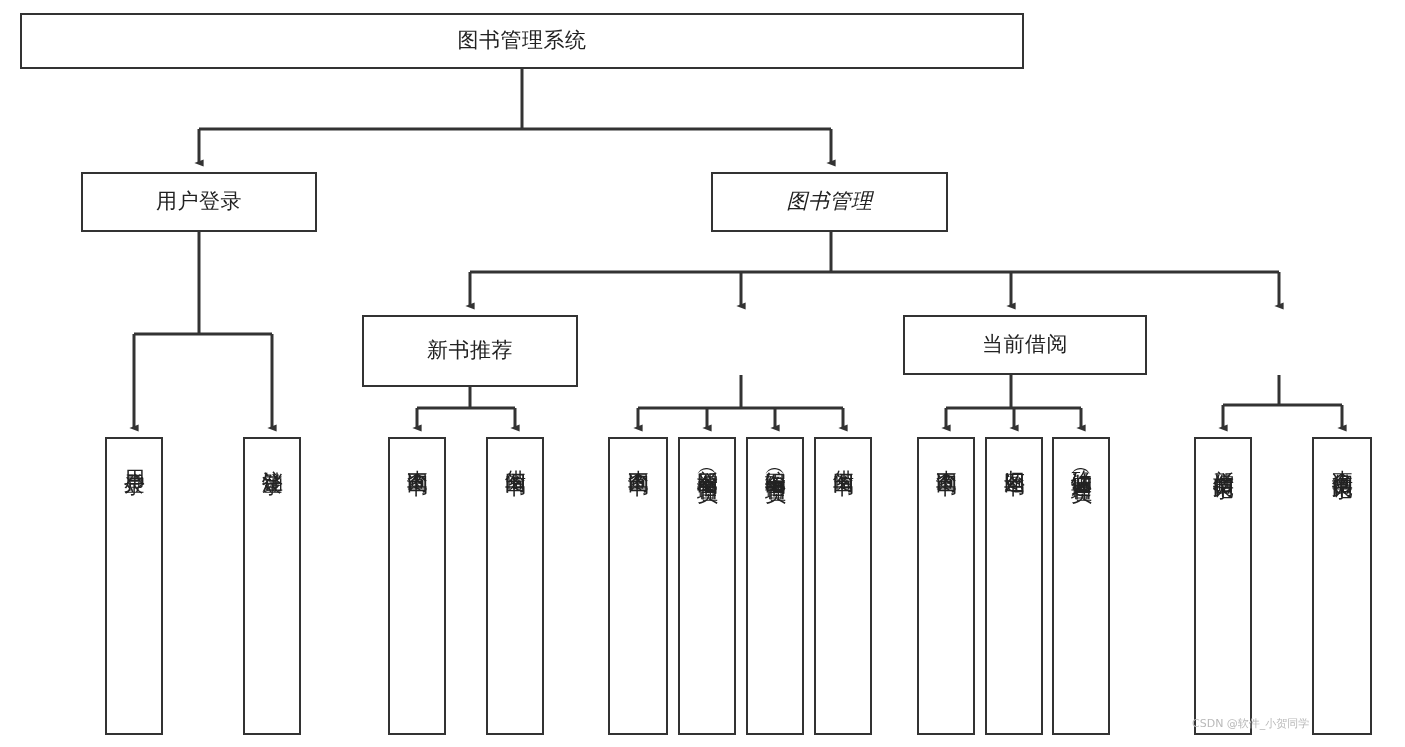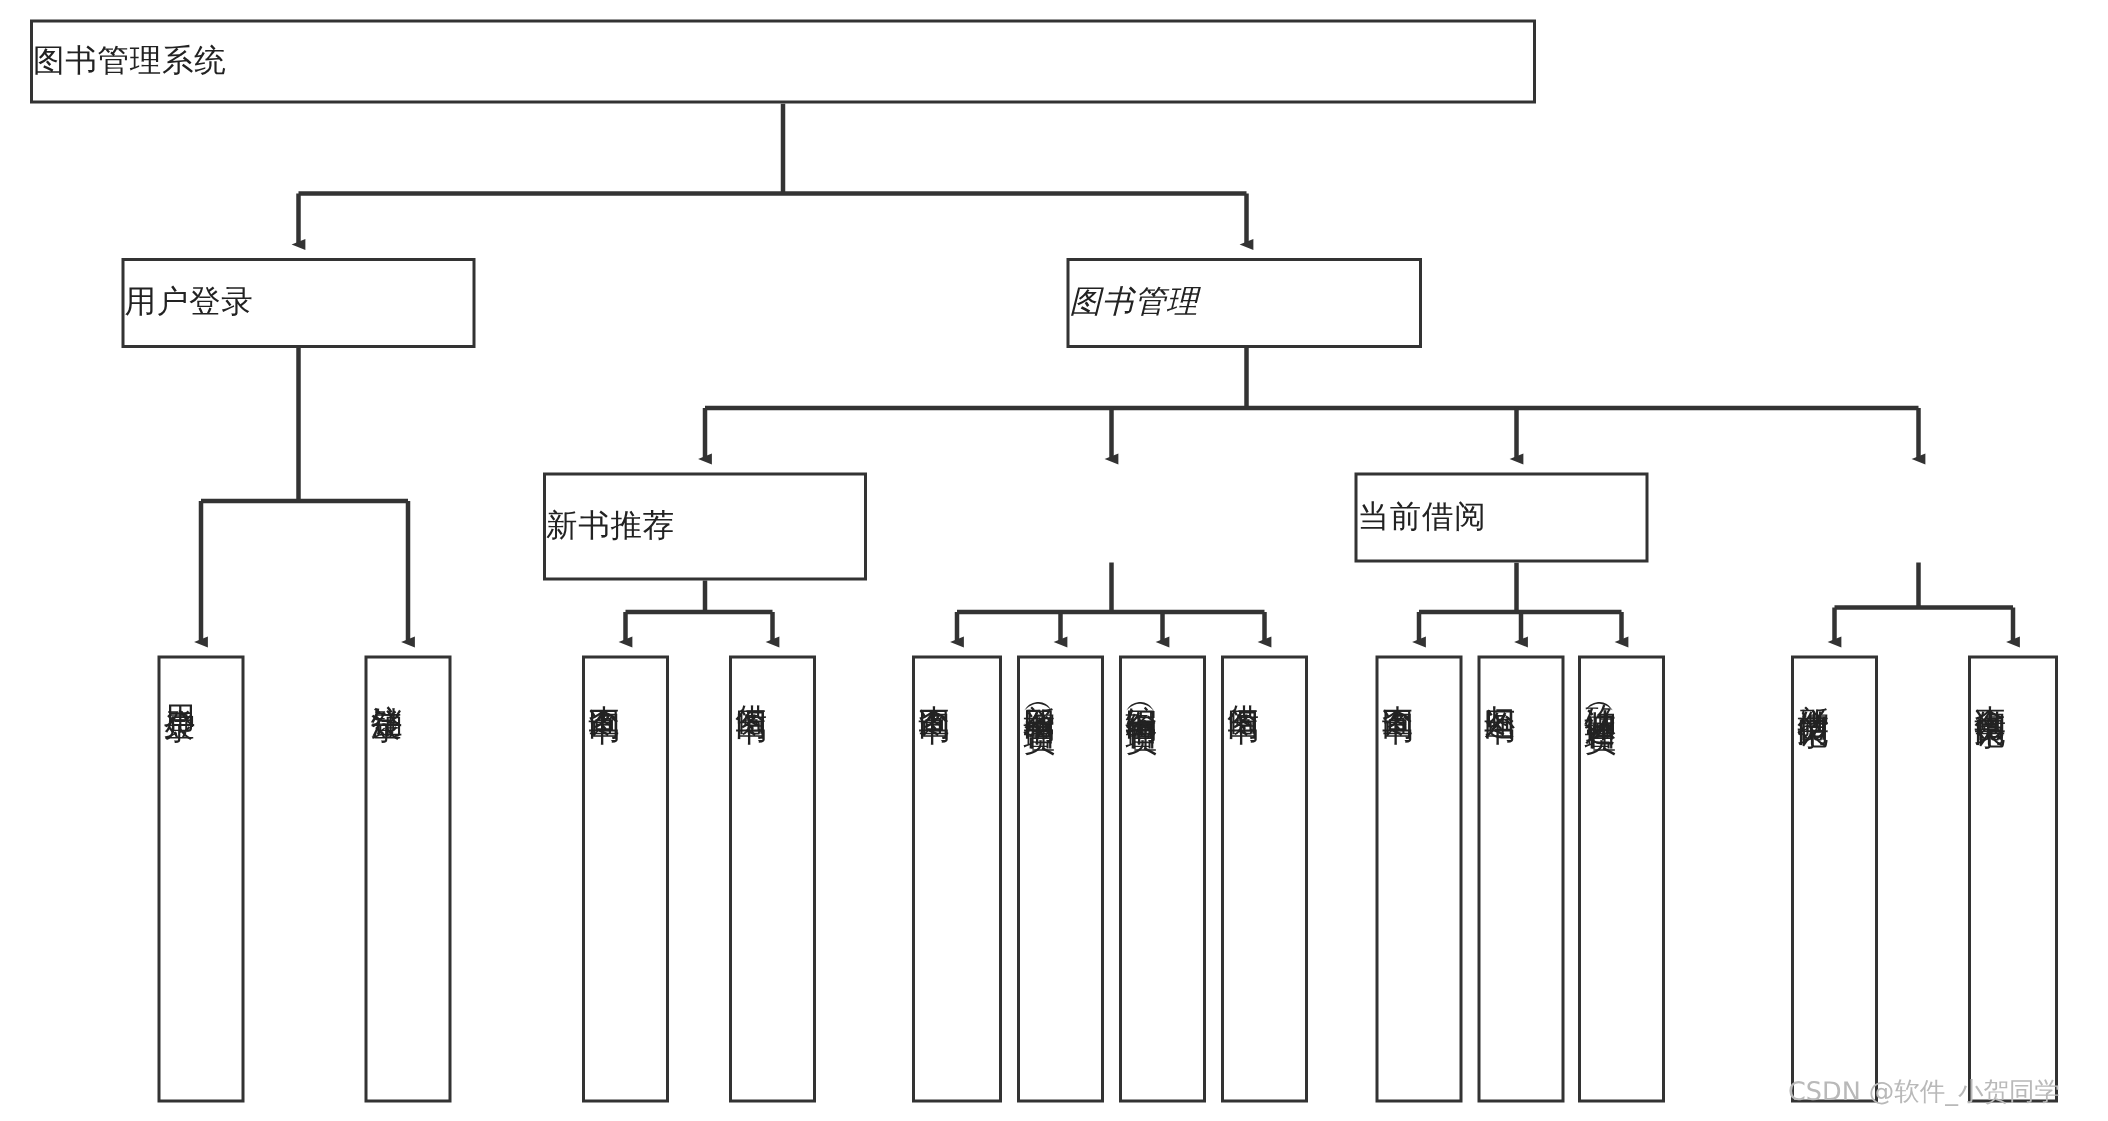--- a/index.html
+++ b/index.html
@@ -26,20 +26,21 @@
     height: 747px;
     pointer-events: none;
   }
   .node {
     position: absolute;
     box-sizing: border-box;
     background: #ffffff;
     border: 2px solid #333333;
     display: flex;
     align-items: center;
+    justify-content: center;
     z-index: 2;
   }
   .node-label {
     color: #222222;
     letter-spacing: 0.5px;
     white-space: nowrap;
     text-align: center;
   }
   .node.horizontal .node-label {
     font-size: 21px;
@@ -52,21 +53,21 @@
   .node.vertical .node-label {
     writing-mode: vertical-rl;
     text-orientation: upright;
     font-size: 21px;
     line-height: 1.18;
     letter-spacing: 2px;
   }
   .watermark {
     position: absolute;
     color: #b9b9b9;
-    font-size: 17px;
+    font-size: 11px;
     white-space: nowrap;
     z-index: 5;
     font-family: "DejaVu Sans", "Liberation Sans", sans-serif;
   }
 </style>
 </head>
 <body>
 
 <div id="canvas">
 
@@ -130,21 +131,21 @@
 
   <div class="node horizontal" style="left: 711px; top: 172px; width: 237px; height: 60px; border-color: rgb(51, 51, 51); background: rgb(255, 255, 255); font-style: italic;">
     <span class="node-label" style="color: rgb(34, 34, 34);">图书管理</span>
   </div>
 
   <div class="node horizontal" style="left: 362px; top: 315px; width: 216px; height: 72px; border-color: rgb(51, 51, 51); background: rgb(255, 255, 255);">
     <span class="node-label" style="color: rgb(34, 34, 34);">新书推荐</span>
   </div>
 
 
-  <div class="node horizontal" style="left: 903px; top: 315px; width: 196px; height: 60px; border-color: rgb(51, 51, 51); background: rgb(255, 255, 255);">
+  <div class="node horizontal" style="left: 903px; top: 315px; width: 244px; height: 60px; border-color: rgb(51, 51, 51); background: rgb(255, 255, 255);">
     <span class="node-label" style="color: rgb(34, 34, 34);">当前借阅</span>
   </div>
 
 
   <div class="node vertical" style="left: 105px; top: 437px; width: 58px; height: 298px; border-color: rgb(51, 51, 51); background: rgb(255, 255, 255);">
     <span class="node-label" style="color: rgb(34, 34, 34);">用户登录</span>
   </div>
 
   <div class="node vertical" style="left: 243px; top: 437px; width: 58px; height: 298px; border-color: rgb(51, 51, 51); background: rgb(255, 255, 255);">
     <span class="node-label" style="color: rgb(34, 34, 34);">注销登录</span>

